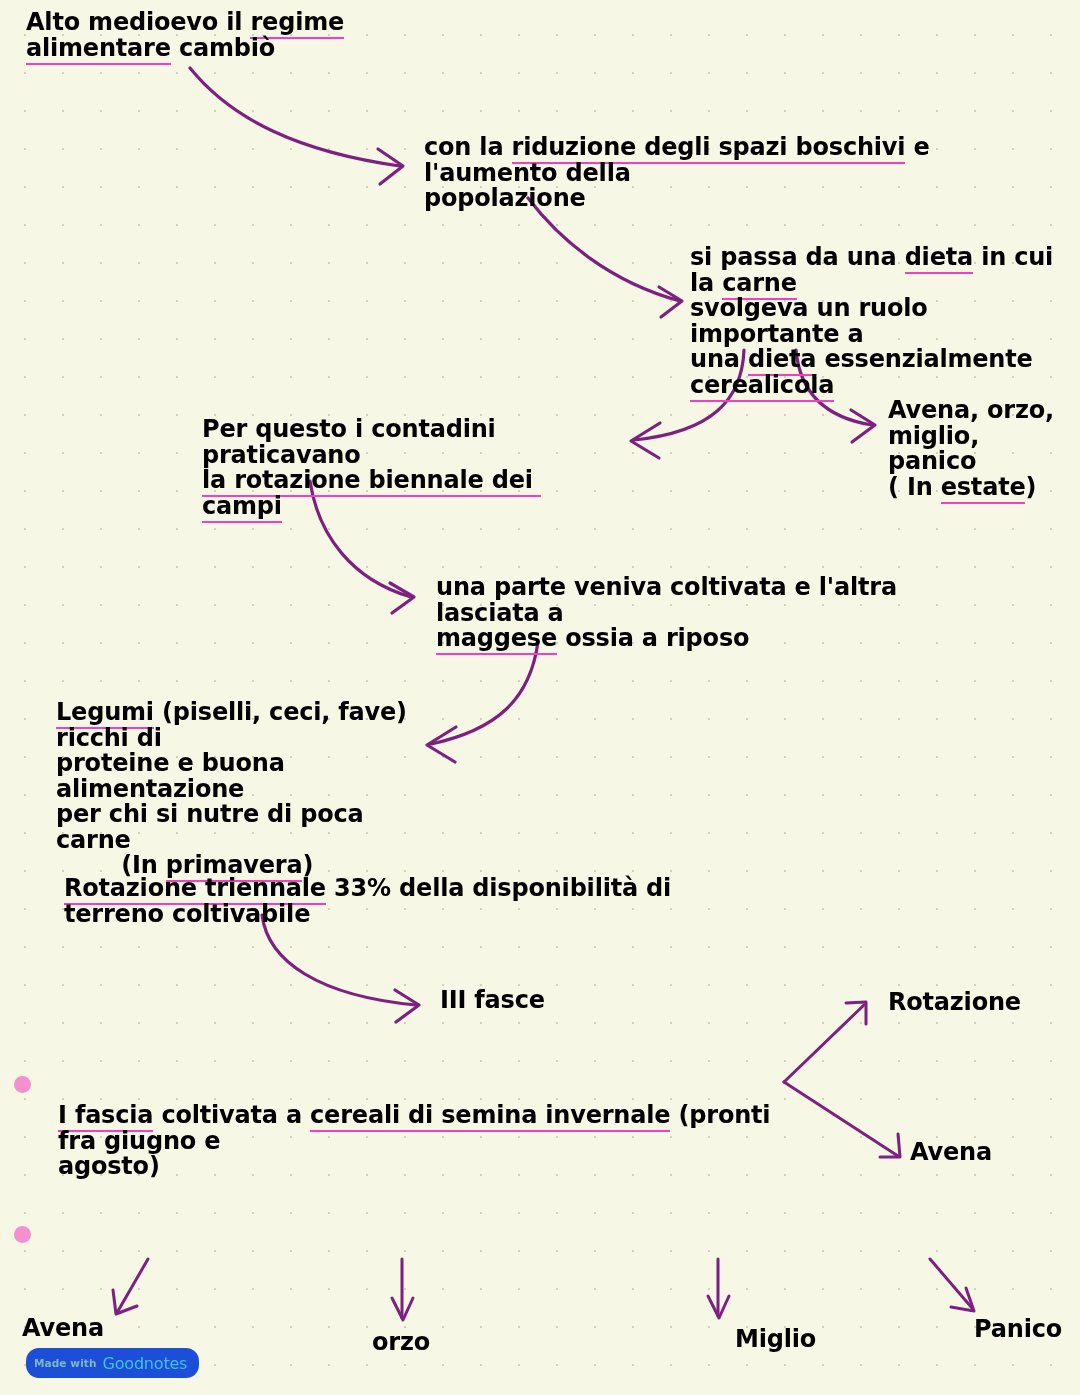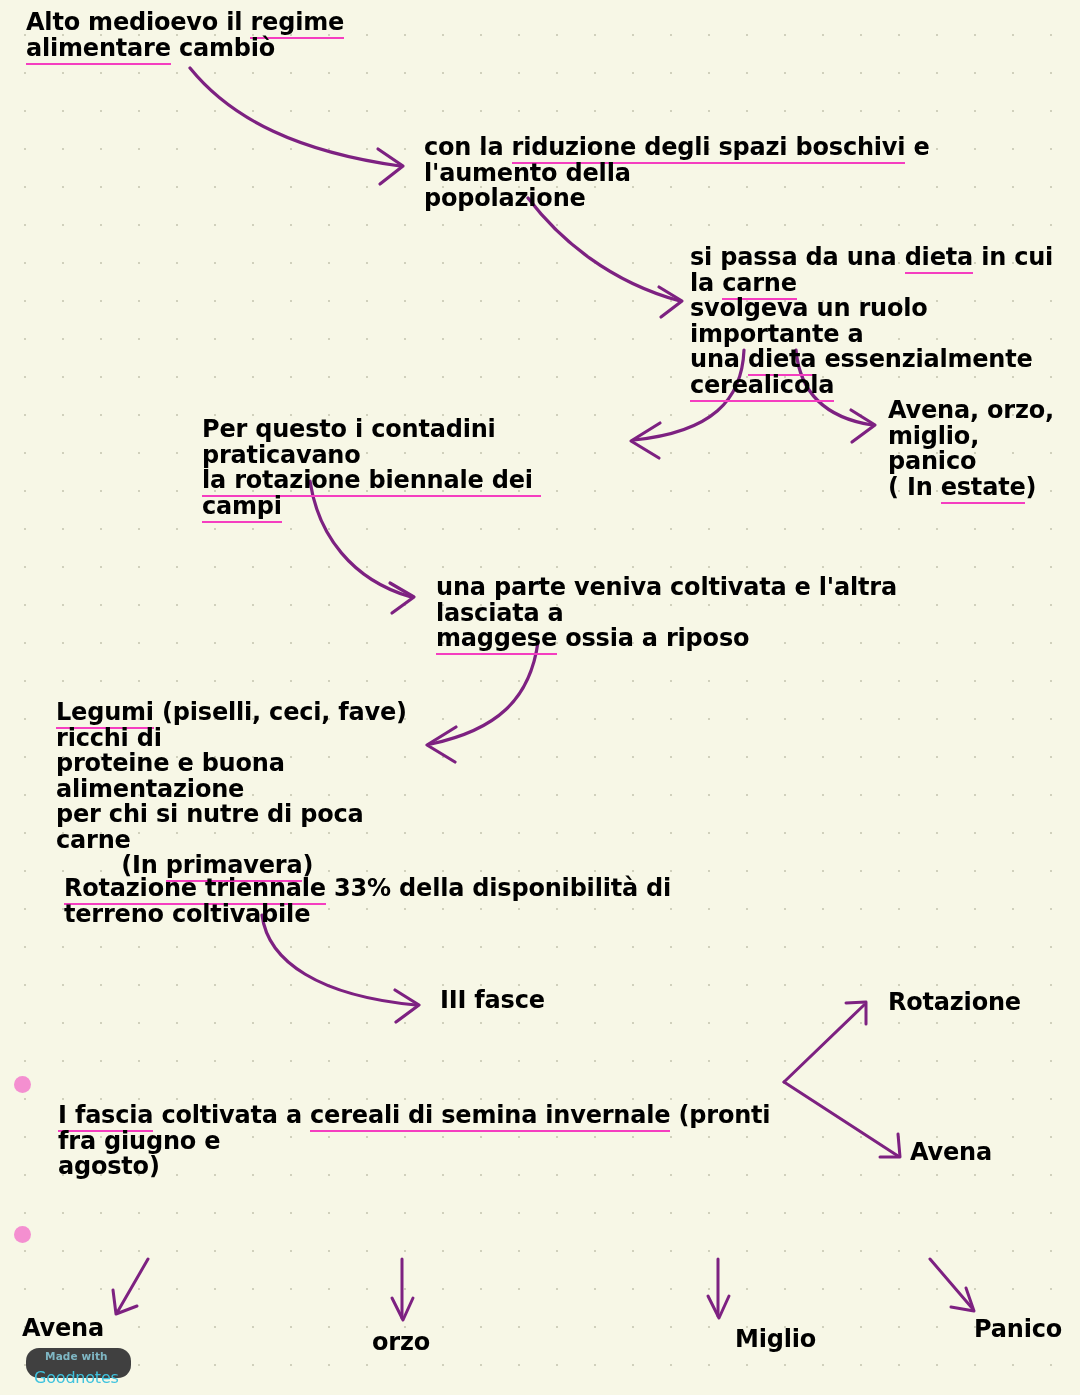--- a/index.html
+++ b/index.html
@@ -66,23 +66,22 @@
   .watermark {
     position: absolute;
     left: 26px;
     top: 1348px;
     height: 26px;
     display: flex;
     align-items: center;
     gap: 6px;
     padding: 2px 12px 2px 8px;
     border-radius: 13px;
-    background: #404040;
+    background: #1d4ed8;
     z-index: 3;
-    flex-direction: column;
   }
   .watermark .wm-made {
     font-family: "DejaVu Sans", sans-serif;
     font-size: 10.5px;
     font-weight: 600;
     color: #7fb7c4;
     letter-spacing: 0.1px;
   }
   .watermark .wm-brand {
     font-family: "DejaVu Sans", sans-serif;

